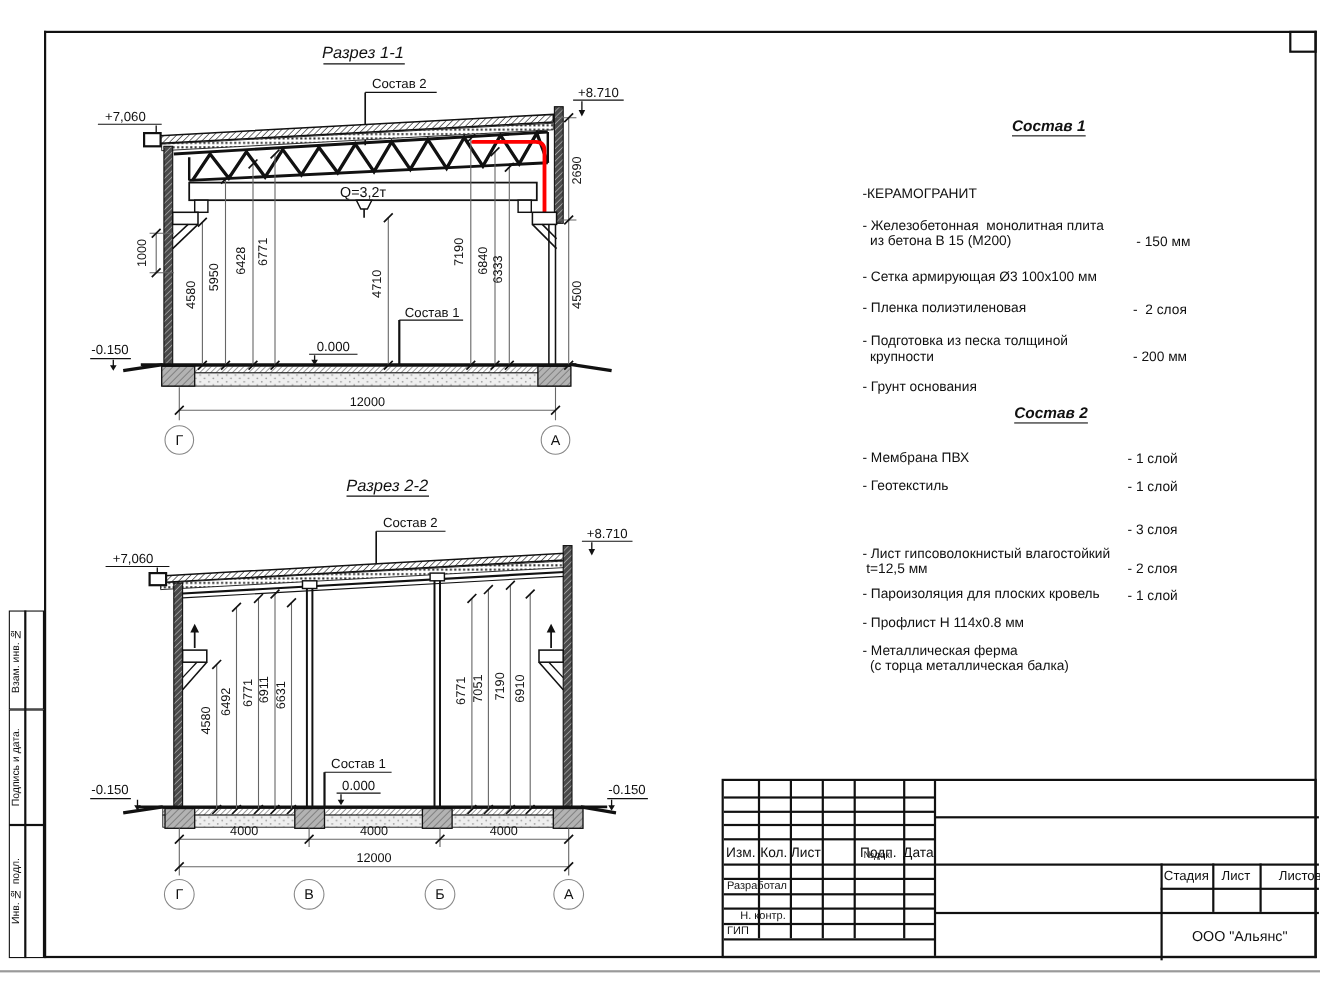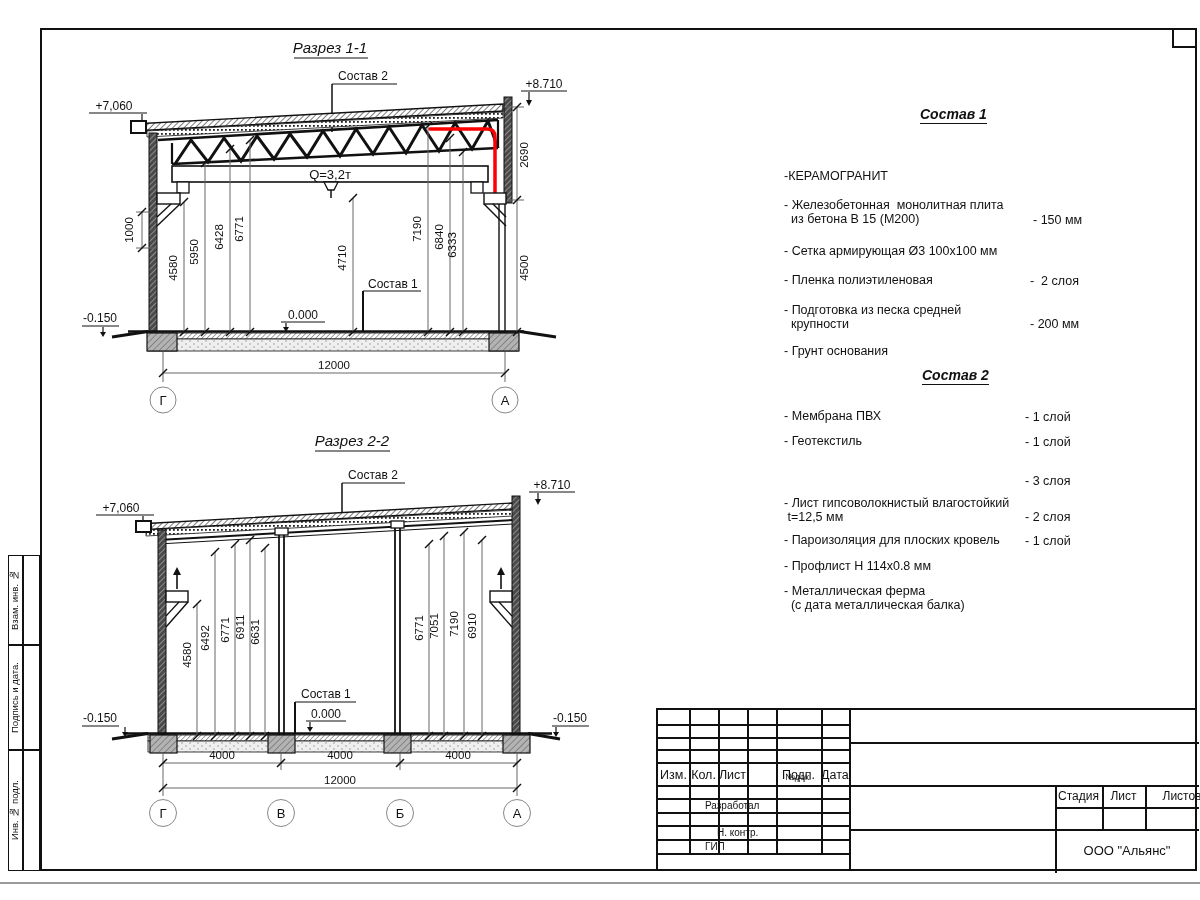--- a/index.html
+++ b/index.html
@@ -21,21 +21,21 @@
                border-bottom:1.5px solid #111; padding-bottom:1px; }
   .comp-name { position:absolute; font-size:12.5px; line-height:13.5px; white-space:pre; }
   .comp-val  { position:absolute; font-size:12.5px; white-space:pre; }
 
   
   #titleblock { position:absolute; left:656px; top:708px; width:541px; height:163px;
                 border:2px solid #111; }
   .tb-l { position:absolute; background:#111; }
   .tb-t { position:absolute; font-size:12.5px; text-align:center; }
   .tb-s { position:absolute; font-size:9px;margin-left:36px; }
-  .tb-r { position:absolute; font-size:10px;margin-left:44px; }
+  .tb-r { position:absolute; font-size:10px; }
 
   
   .strip-box { position:absolute; border:1.5px solid #111; }
   .strip-lab { position:absolute; font-size:9.5px; writing-mode:vertical-rl;
                transform:rotate(180deg); text-align:center; }
   .strip-div { position:absolute; background:#111; width:1.5px; }
 </style>
 </head>
 <body>
 
@@ -431,39 +431,39 @@
   </svg>
 
   <div class="comp-head" style="left:920px;top:106px;">Состав 1</div>
   <div class="comp-name" style="left:784px;top:170px;">-КЕРАМОГРАНИТ</div>
   <div class="comp-name" style="left:784px;top:199px;">- Железобетонная  монолитная плита
   из бетона В 15 (М200)</div>
   <div class="comp-val" style="left:1033px;top:213px;">- 150 мм</div>
   <div class="comp-name" style="left:784px;top:245px;">- Сетка армирующая Ø3 100х100 мм</div>
   <div class="comp-name" style="left:784px;top:274px;">- Пленка полиэтиленовая</div>
   <div class="comp-val" style="left:1030px;top:274px;">-  2 слоя</div>
-  <div class="comp-name" style="left:784px;top:304px;">- Подготовка из песка средней
+  <div class="comp-name" style="left:784px;top:304px;">- Подготовка из песка толщиной
   крупности</div>
   <div class="comp-val" style="left:1030px;top:317px;">- 200 мм</div>
   <div class="comp-name" style="left:784px;top:345px;">- Грунт основания</div>
 
   <div class="comp-head" style="left:922px;top:367px;">Состав 2</div>
   <div class="comp-name" style="left:784px;top:410px;">- Мембрана ПВХ</div>
   <div class="comp-val" style="left:1025px;top:410px;">- 1 слой</div>
   <div class="comp-name" style="left:784px;top:435px;">- Геотекстиль</div>
   <div class="comp-val" style="left:1025px;top:435px;">- 1 слой</div>
   <div class="comp-val" style="left:1025px;top:474px;">- 3 слоя</div>
   <div class="comp-name" style="left:784px;top:497px;">- Лист гипсоволокнистый влагостойкий
  t=12,5 мм</div>
   <div class="comp-val" style="left:1025px;top:510px;">- 2 слоя</div>
   <div class="comp-name" style="left:784px;top:534px;">- Пароизоляция для плоских кровель</div>
   <div class="comp-val" style="left:1025px;top:534px;">- 1 слой</div>
   <div class="comp-name" style="left:784px;top:560px;">- Профлист Н 114х0.8 мм</div>
   <div class="comp-name" style="left:784px;top:585px;">- Металлическая ферма
-  (с дата металлическая балка)</div>
+  (с торца металлическая балка)</div>
 
   <div id="titleblock">
 
     <div class="tb-l" style="left:31px;top:0;width:1.5px;height:143px;"></div>
     <div class="tb-l" style="left:60px;top:0;width:1.5px;height:143px;"></div>
     <div class="tb-l" style="left:89px;top:0;width:1.5px;height:143px;"></div>
     <div class="tb-l" style="left:118px;top:0;width:1.5px;height:143px;"></div>
     <div class="tb-l" style="left:163px;top:0;width:1.5px;height:143px;"></div>
     <div class="tb-l" style="left:191px;top:0;width:2px;height:159px;"></div>
 

